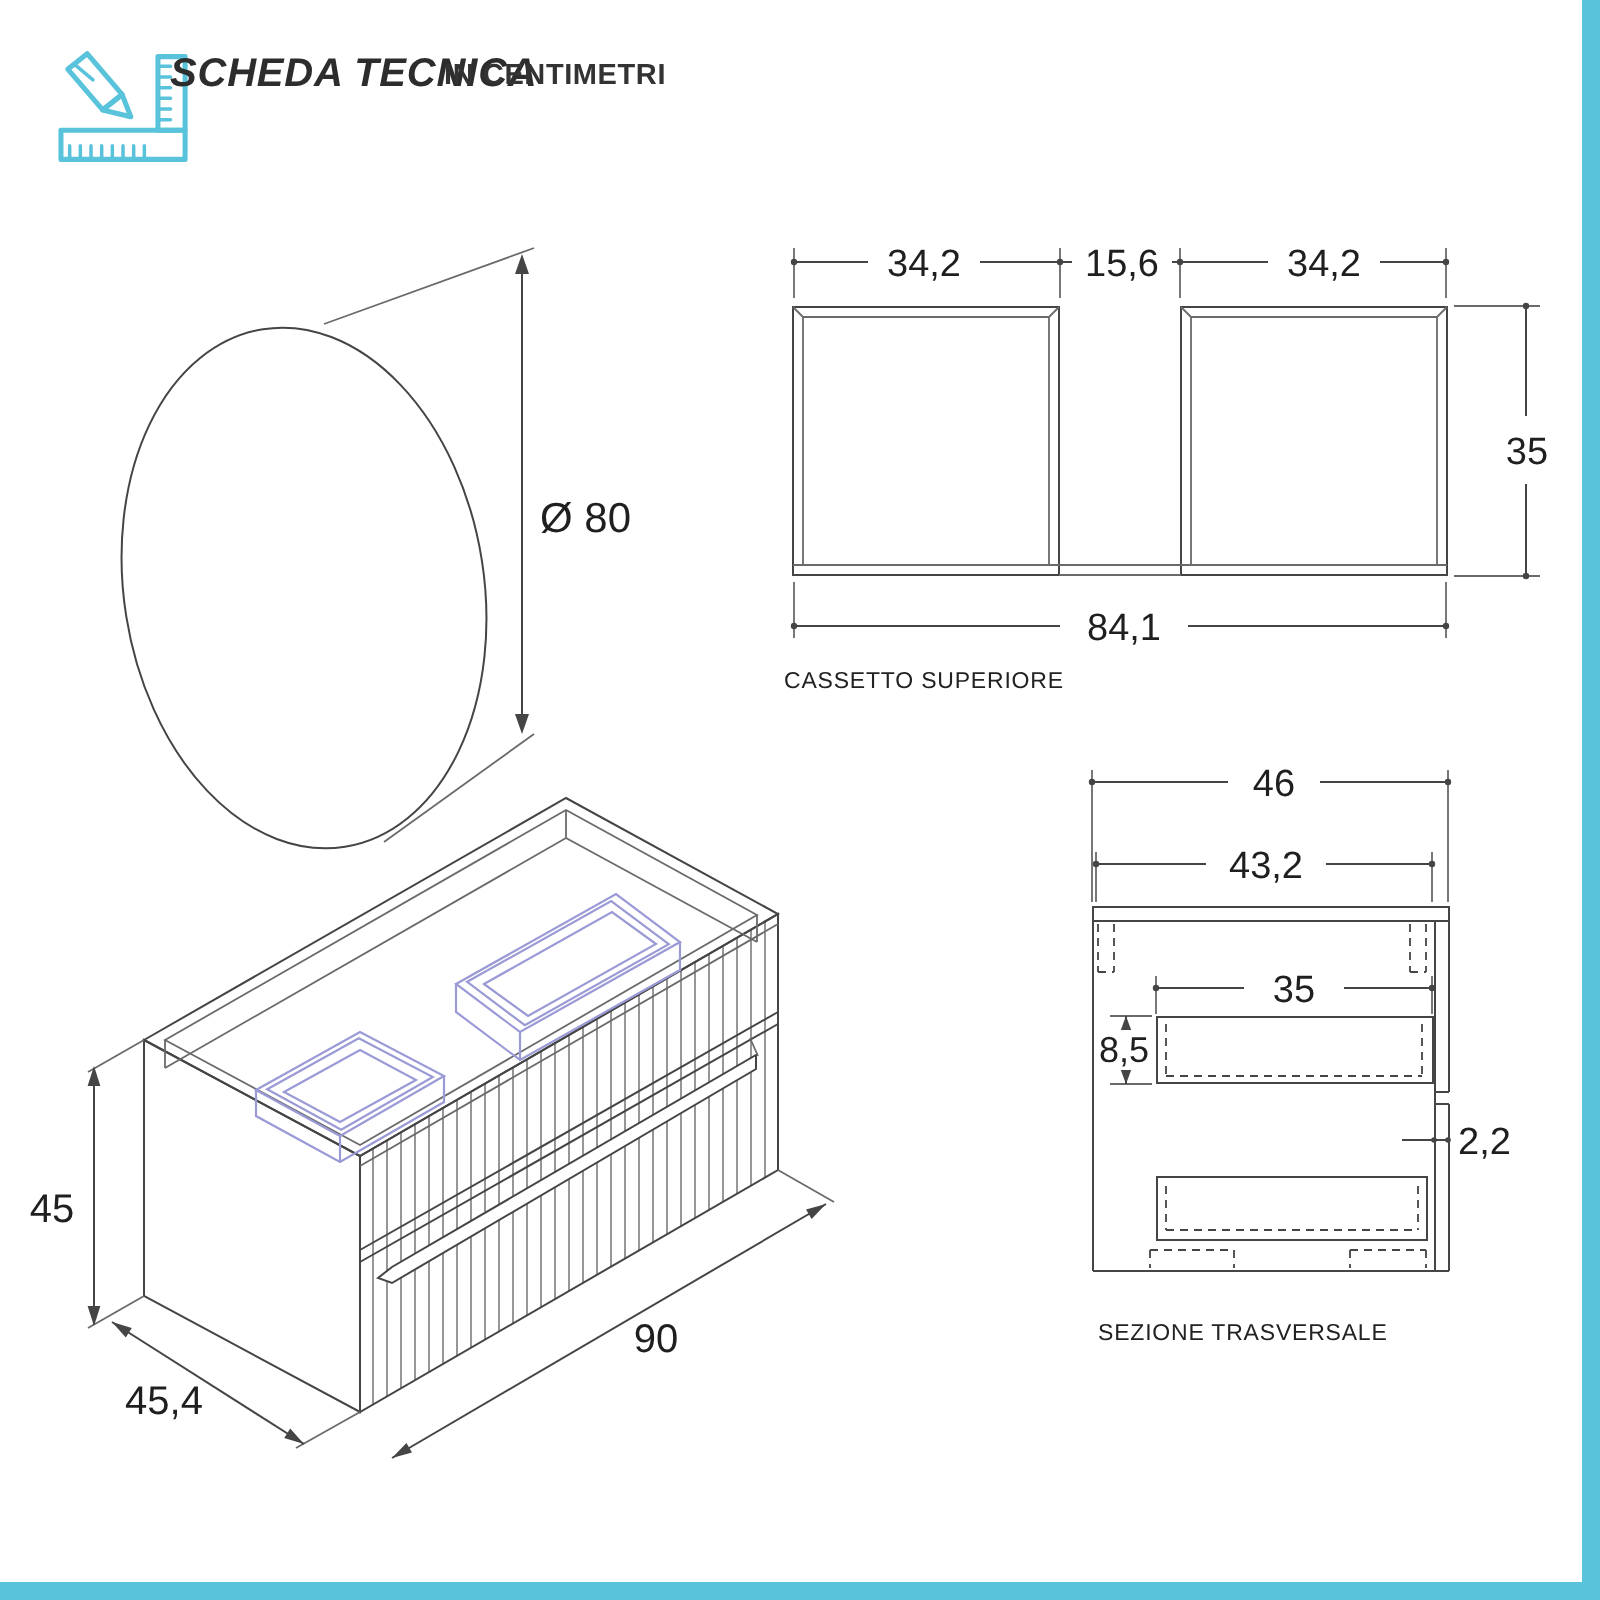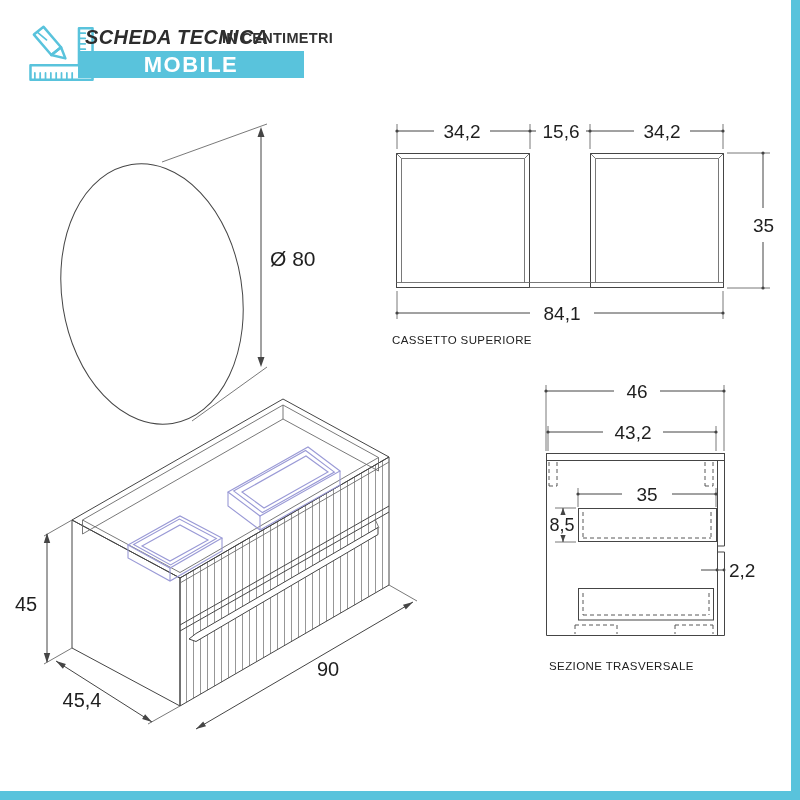--- a/index.html
+++ b/index.html
@@ -61,23 +61,20 @@
       <path d="M78.5,26.5 H92.5 V64.5 H78.5 Z"></path>
       <path d="M33,79.5 V72.5 M38.5,79.5 V72.5 M44,79.5 V72.5 M49.5,79.5 V72.5 M55,79.5 V72.5 M60.5,79.5 V72.5 M66,79.5 V72.5 M71.5,79.5 V72.5" stroke-width="1.8"></path>
       <path d="M78.5,31.5 H85 M78.5,37 H85 M78.5,42.5 H85 M78.5,48 H85 M78.5,53.5 H85 M78.5,59 H85" stroke-width="1.8"></path>
       <path d="M32,33 L42,25 L60,46 L50,54 Z"></path>
       <path d="M50,54 L60,46 L64.5,57.5 Z"></path>
       <path d="M35.5,30.5 L45,38.5" stroke-width="1.8"></path>
     </g>
   </svg>
   <span class="title">SCHEDA TECNICA</span>
   <span class="subtitle">IN CENTIMETRI</span>
-  <div class="banner">
-    <span>MOBILE</span>
-  </div>
 
   <svg class="drawing" viewBox="0 0 791 791">
     <defs>
       <clipPath id="frontclip">
         <polygon points="180,578 389,457 389,585 180,706"></polygon>
       </clipPath>
     </defs>
 
     <g>
       <ellipse class="ln" cx="152" cy="294" rx="90" ry="131" transform="rotate(-9 152 294)" stroke-width="1.1"></ellipse>

